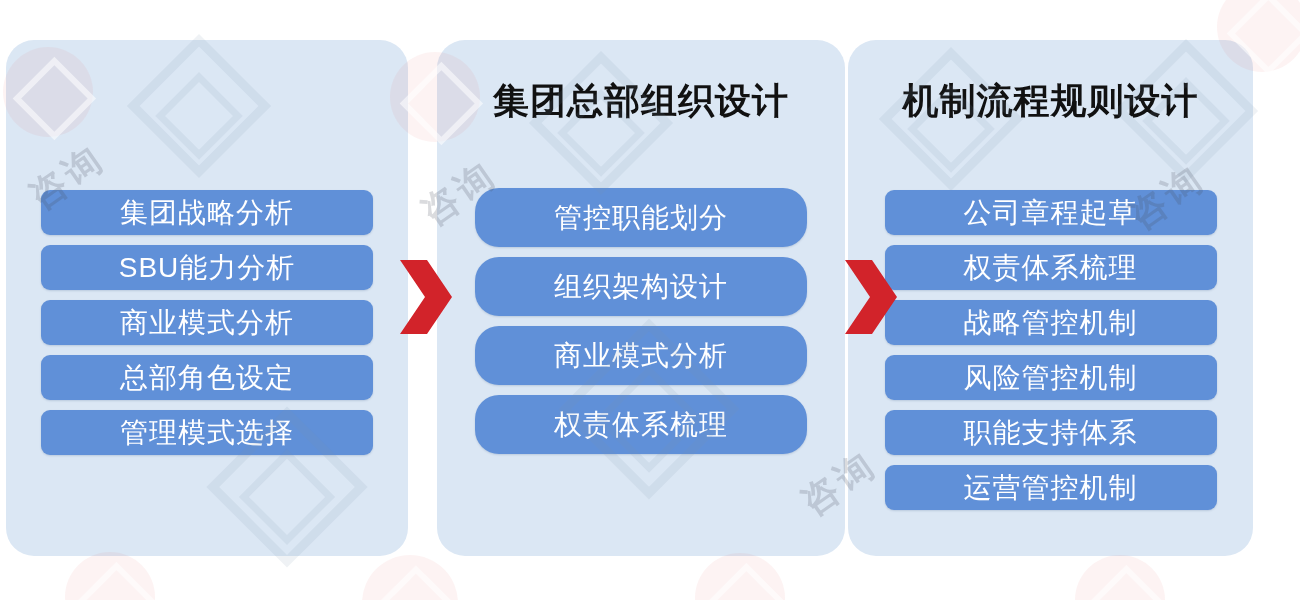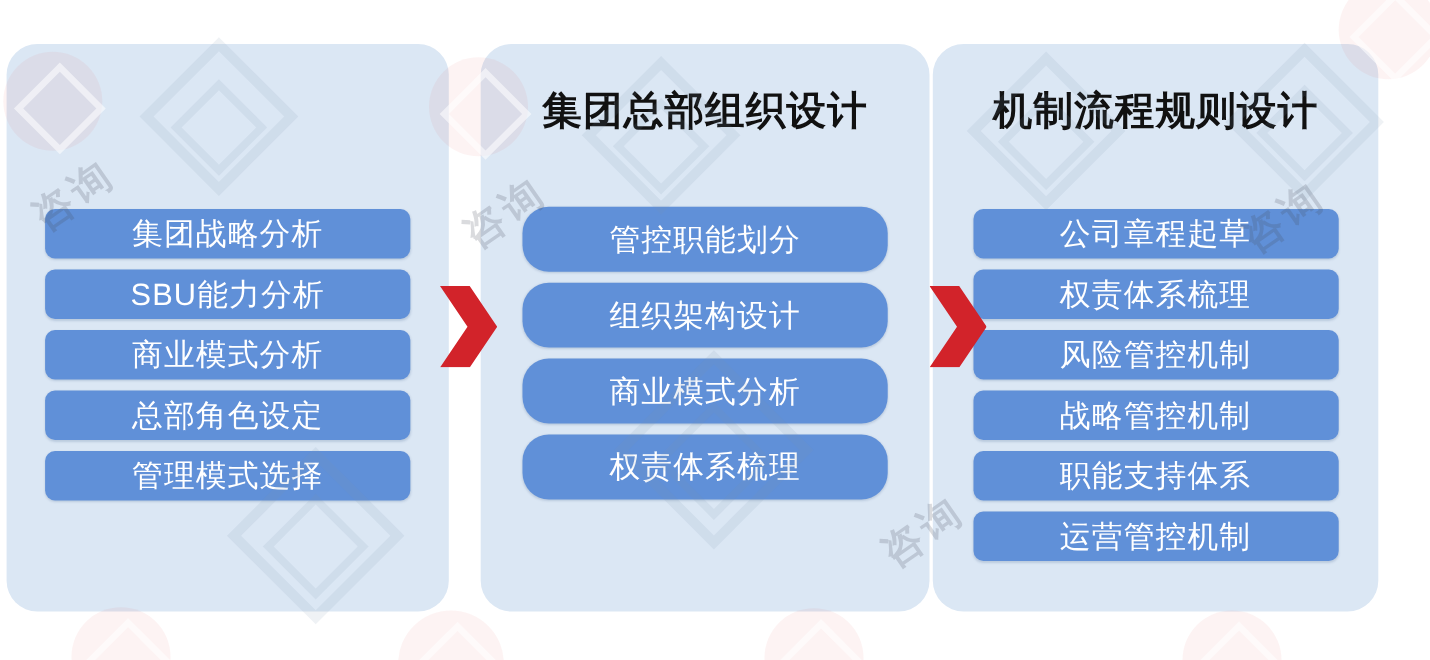--- a/index.html
+++ b/index.html
@@ -103,22 +103,22 @@
       <div class="item">商业模式分析</div>
       <div class="item">权责体系梳理</div>
     </div>
   </div>
 
   <div class="panel panel-3">
     <div class="panel-title">机制流程规则设计</div>
     <div class="items">
       <div class="item">公司章程起草</div>
       <div class="item">权责体系梳理</div>
+      <div class="item">战略管控机制</div>
       <div class="item">风险管控机制</div>
-      <div class="item">战略管控机制</div>
       <div class="item">职能支持体系</div>
       <div class="item">运营管控机制</div>
     </div>
   </div>
 
   <div class="chev chev-1"></div>
   <div class="chev chev-2"></div>
 
   <div class="wm-layer">
     <div class="wm-circle" style="left:3px;top:47px;width:90px;height:90px;">

